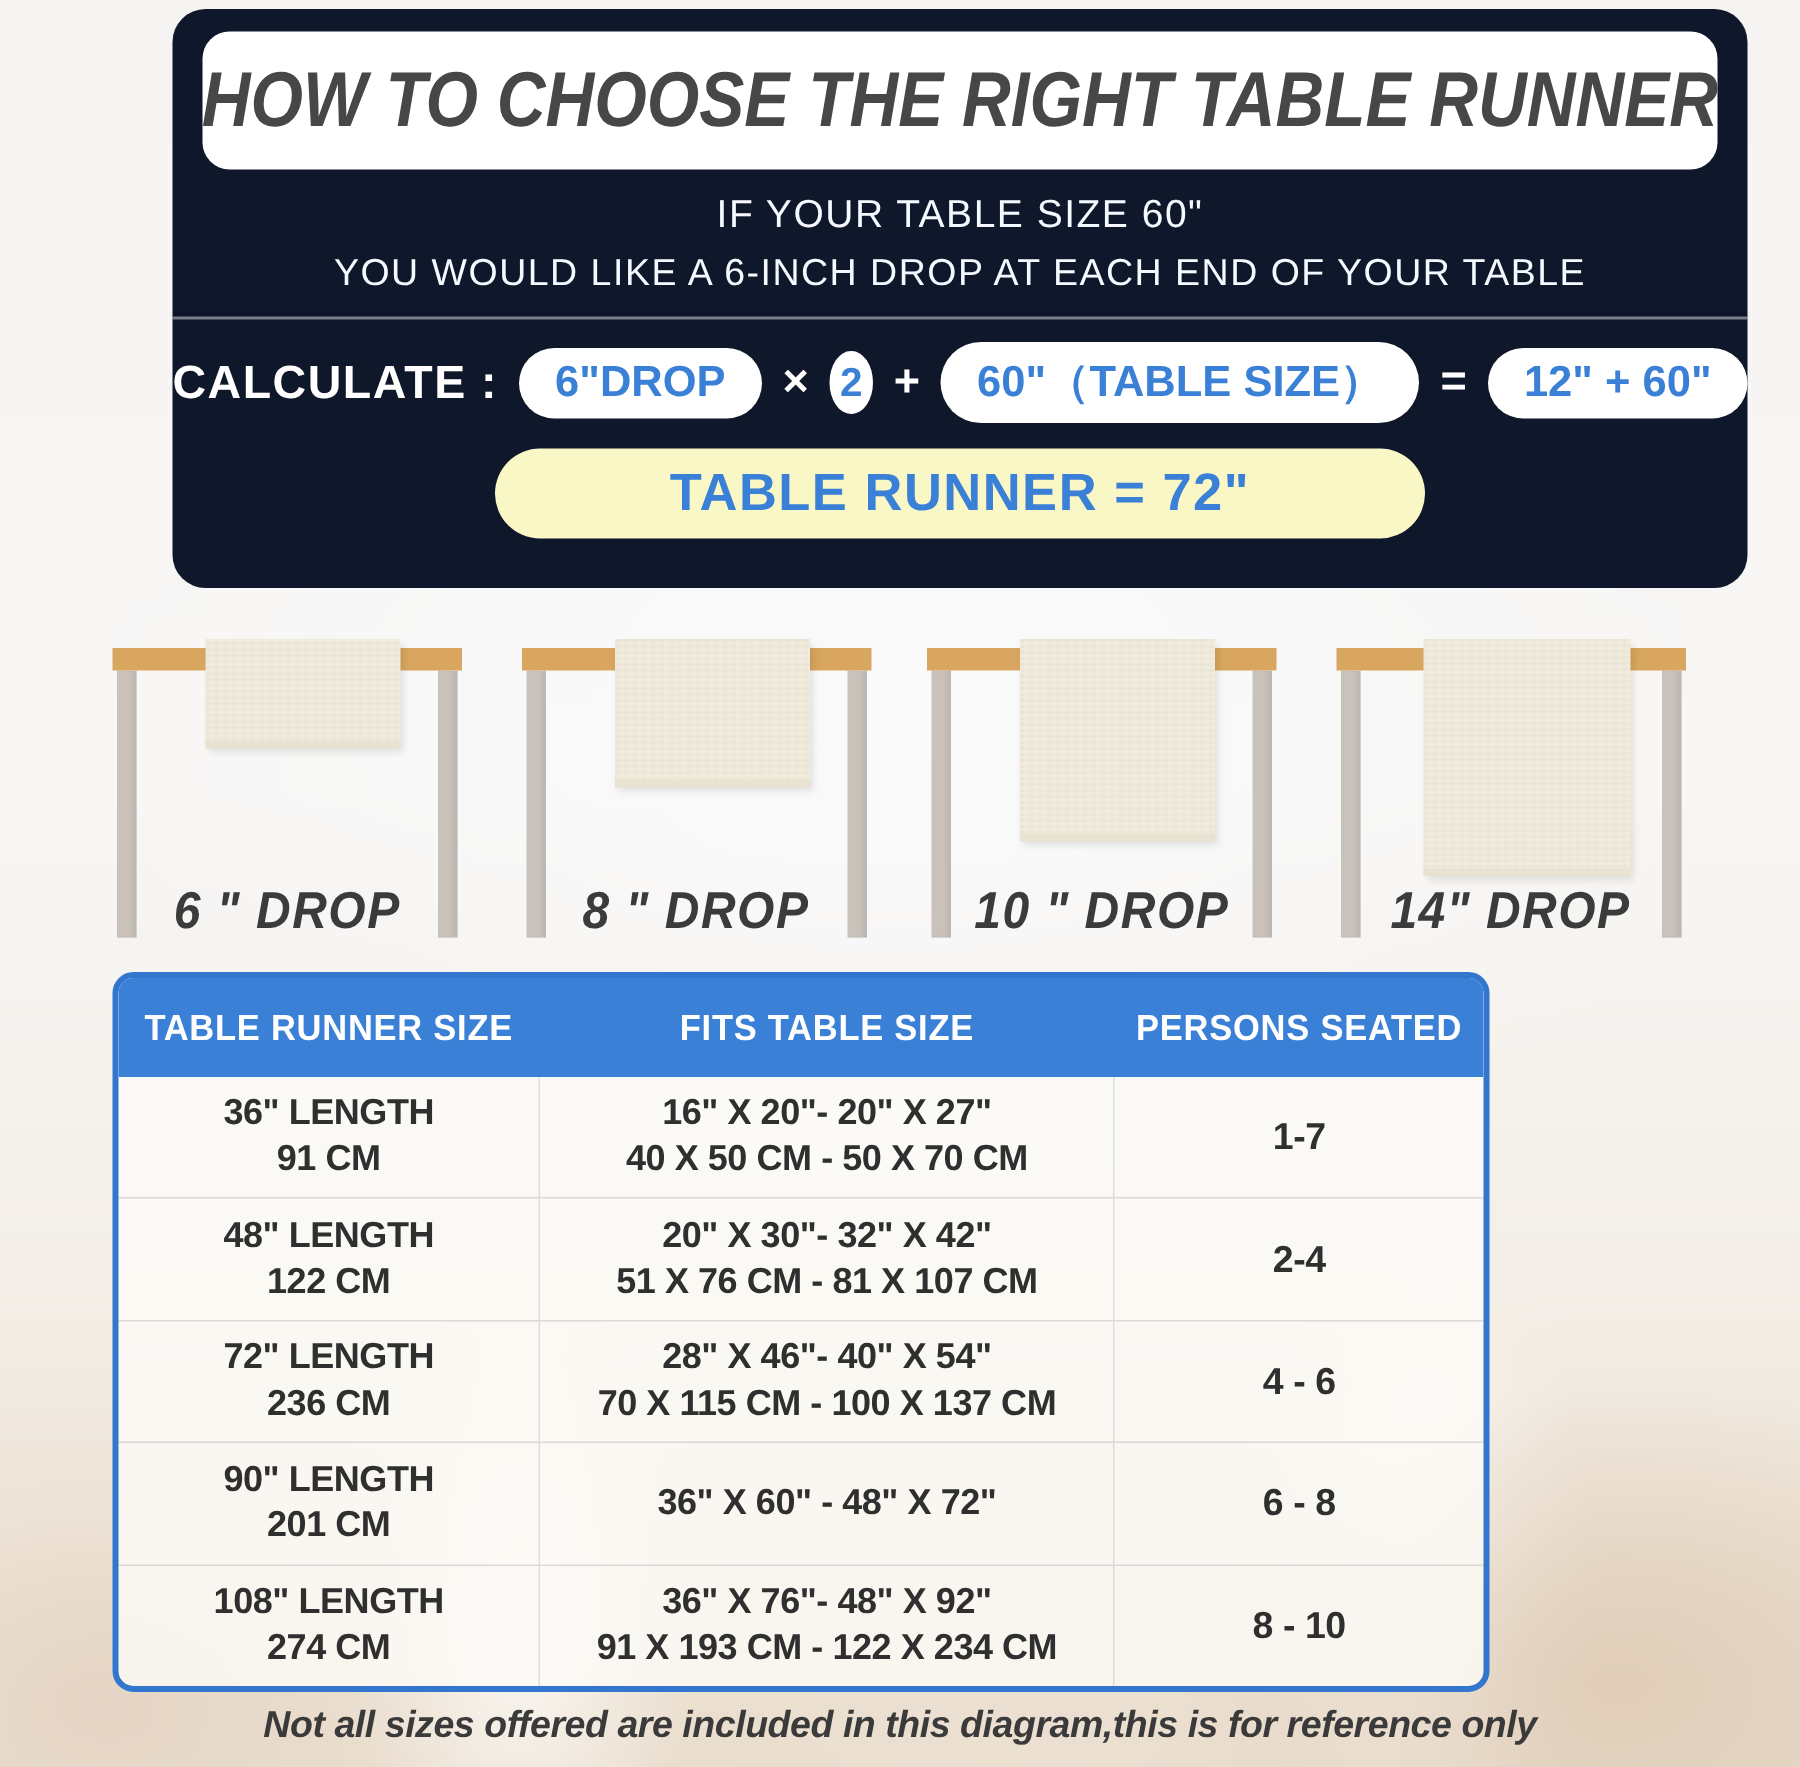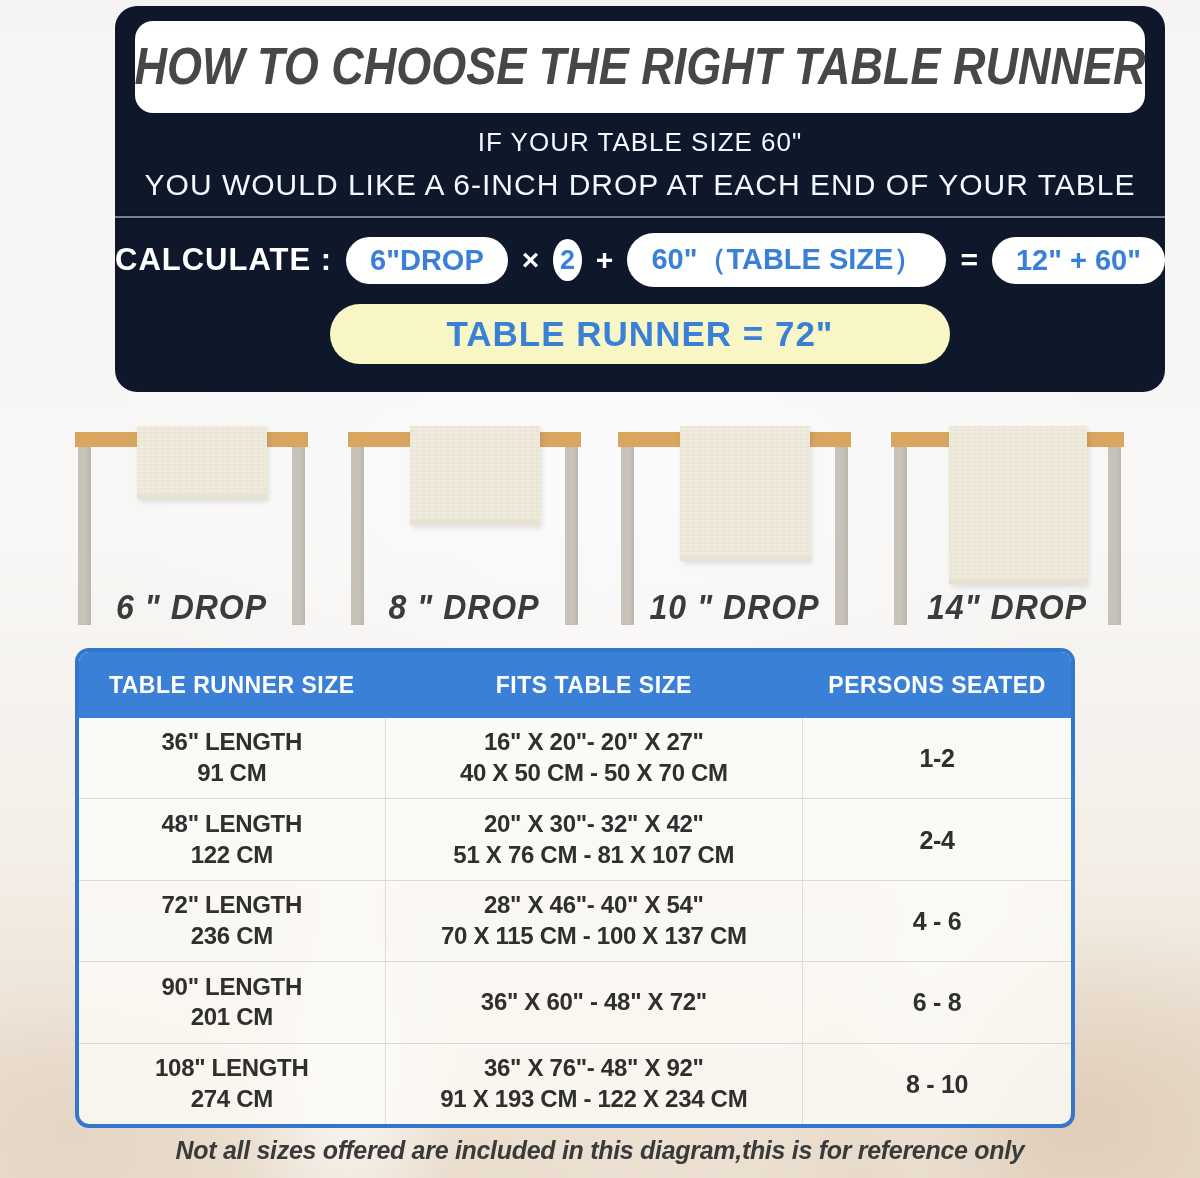--- a/index.html
+++ b/index.html
@@ -33,21 +33,21 @@
   .title-bar {
     margin:15px 20px 0; height:92px; background:#ffffff; border-radius:18px;
     display:flex; align-items:center; justify-content:center;
   }
   .title-text {
     display:inline-block; transform:scale(1.0,1.15);
     font-size:45px; font-weight:bold; font-style:italic;
     letter-spacing:0px; color:#474747; white-space:nowrap;
   }
   .subtitle1 { margin-top:14px; text-align:center; color:#f4f9ff; font-size:26px; letter-spacing:1px; }
-  .subtitle2 { margin-top:10px; text-align:center; color:#f4f9ff; font-size:30px; letter-spacing:1px; }
+  .subtitle2 { margin-top:10px; text-align:center; color:#f4f9ff; font-size:25px; letter-spacing:1px; }
   .hero-divider { margin-top:14px; height:2px; background:rgba(255,255,255,.45); box-shadow:0 -2px 2px rgba(0,0,0,.10); }
 
   .calc-row {
     margin-top:15px; display:flex; align-items:center; justify-content:center; gap:14px;
   }
   .calc-label { color:#ffffff; font-size:31px; font-weight:bold; letter-spacing:1px; white-space:nowrap; }
   .pill {
     background:#ffffff; color:#3a80d6; font-weight:bold; font-size:29px;
     border-radius:999px; padding:7px 24px; white-space:nowrap; letter-spacing:0px;
   }
@@ -91,21 +91,21 @@
   .runner.d10 { height:135px; }
   .runner.d14 { height:158px; width:138px; left:58px; }
   .drop-label {
     position:absolute; left:0; right:0; bottom:14px; text-align:center;
     font-size:32px; font-weight:bold; font-style:italic; color:#3b3b3b;
     letter-spacing:1px; transform:scale(1,1.08); white-space:nowrap;
   }
 
   
   .size-panel {
-    position:absolute; left:75px; top:648px; width:1000px; height:480px;
+    position:absolute; left:75px; top:648px; width:918px; height:480px;
     border:4px solid #3376ce; border-radius:14px; overflow:hidden;
     background:rgba(252,251,248,.80);
   }
   .panel-header {
     height:66px; background:#3a80d6; display:flex; align-items:center;
   }
   .hcell {
     color:#ffffff; font-weight:bold; font-size:23px; letter-spacing:.5px;
     text-align:center; transform:scale(1,1.05);
   }
@@ -203,21 +203,21 @@
 
     <div class="trow">
       <div class="tcell col1">
         <span>36" LENGTH</span>
         <span>91 CM</span>
       </div>
       <div class="tcell col2">
         <span>16" X 20"- 20" X 27"</span>
         <span>40 X 50 CM - 50 X 70 CM</span>
       </div>
-      <div class="tcell col3 persons">1-2</div>
+      <div class="tcell col3 persons">1-7</div>
     </div>
 
     <div class="trow">
       <div class="tcell col1">
         <span>48" LENGTH</span>
         <span>122 CM</span>
       </div>
       <div class="tcell col2">
         <span>20" X 30"- 32" X 42"</span>
         <span>51 X 76 CM - 81 X 107 CM</span>

